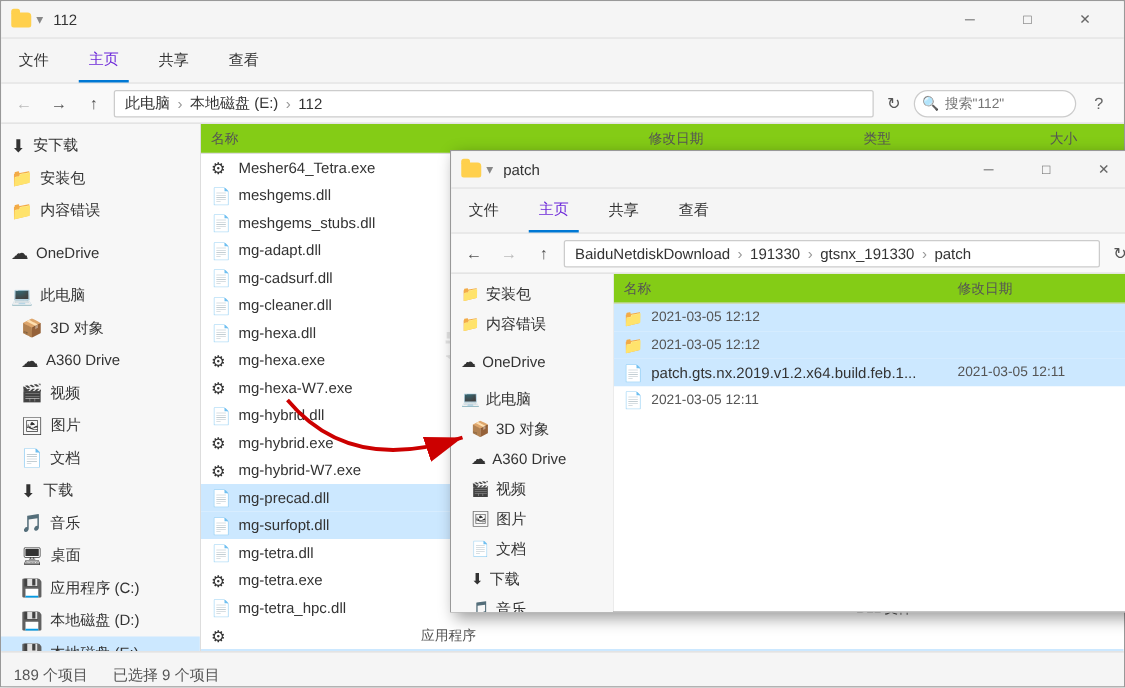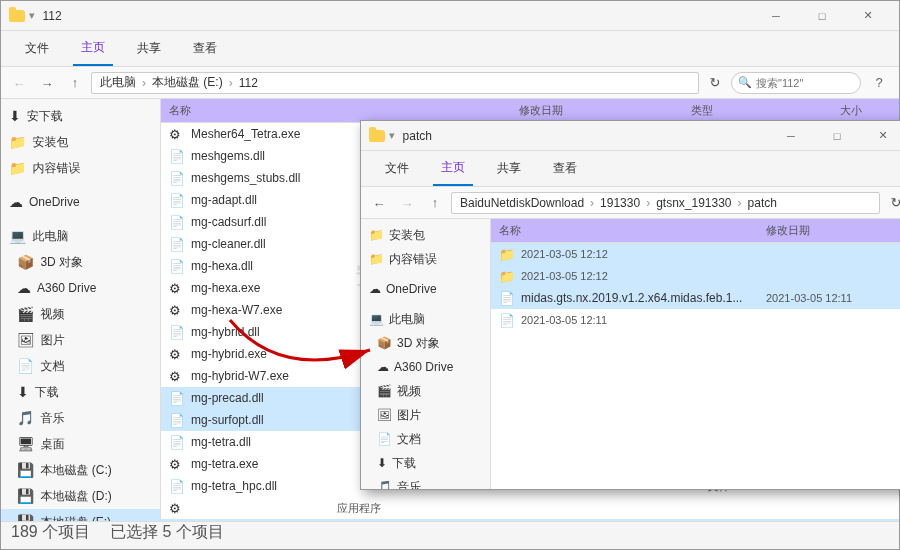--- a/index.html
+++ b/index.html
@@ -87,21 +87,21 @@
       background: transparent;
     }
 
     
     .ribbon {
       height: 36px;
       background: #f5f5f5;
       border-bottom: 1px solid #ddd;
       display: flex;
       align-items: center;
-      padding: 0 16px;
+      padding: 0 6px;
       gap: 16px;
     }
     .ribbon-tab {
       font-size: 12px;
       color: #333;
       padding: 4px 8px;
       cursor: pointer;
       height: 100%;
       display: flex;
       align-items: center;
@@ -214,21 +214,21 @@
     
     .file-list-area {
       flex: 1;
       overflow-y: auto;
       background: #fff;
     }
     .file-list-header {
       display: flex;
       align-items: center;
       height: 24px;
-      background: #c4b5fd;
+      background: #84cc16;
       border-bottom: 1px solid #ddd;
       font-size: 11px;
       color: #555;
       padding: 0 8px;
       position: sticky;
       top: 0;
     }
     .col-name { flex: 1; }
     .col-date { width: 140px; }
     .col-type { width: 120px; margin-left: 32px; }
@@ -249,23 +249,23 @@
     .file-date { width: 140px; font-size: 11px; color: #555; }
     .file-type { width: 120px; font-size: 11px; color: #555; }
     .file-size { width: 80px; font-size: 11px; color: #555; text-align: right; }
 
     
     .status-bar {
       height: 28px;
       background: #f5f5f5;
       border-top: 1px solid #ddd;
       display: flex;
-      align-items: flex-start;
+      align-items: flex-end;
       padding: 0 10px;
-      font-size: 16px;
+      font-size: 12px;
       color: #555;
       gap: 20px;
       position: absolute;
       bottom: 0;
       left: 0;
       right: 0;
     }
 
     
     .patch-window {
@@ -432,21 +432,21 @@
       <div class="nav-item nav-section">
         <span class="icon">🎵</span>
         <span>音乐</span>
       </div>
       <div class="nav-item nav-section">
         <span class="icon">🖥</span>
         <span>桌面</span>
       </div>
       <div class="nav-item nav-section">
         <span class="icon">💾</span>
-        <span>本地磁盘 (C:)</span>
+        <span>应用程序 (C:)</span>
       </div>
       <div class="nav-item nav-section">
         <span class="icon">💾</span>
         <span>本地磁盘 (D:)</span>
       </div>
       <div class="nav-item nav-section selected">
         <span class="icon">💾</span>
         <span>本地磁盘 (E:)</span>
       </div>
 
@@ -592,21 +592,21 @@
     <span class="file-date"></span>
     <span class="file-type"></span>
     <span class="file-size"></span>
   </div>
         </div>
     </div>
   </div>
 
   <div class="status-bar">
     <span>189 个项目</span>
-    <span>已选择 5 个项目</span>
+    <span>已选择 9 个项目</span>
   </div>
 </div>
 
 <div class="window patch-window">
 
   <div class="title-bar">
     <div class="title-bar-icons">
       <div class="folder-icon-sm"></div>
       <span style="font-size:11px;color:#888;">▾</span>
     </div>
@@ -702,21 +702,21 @@
           <div class="file-row selected">
     <span class="file-icon" style="color:#ffc107;">📁</span>
     <span class="file-date">2021-03-05 12:12</span>
   </div>
           <div class="file-row selected">
     <span class="file-icon" style="color:#ffc107;">📁</span>
     <span class="file-date">2021-03-05 12:12</span>
   </div>
           <div class="file-row selected">
     <span class="file-icon" style="">📄</span>
-    <span class="file-name">midas.gts.nx.2019.v1.2.x64.midas.feb.1...</span>
+    <span class="file-name">patch.gts.nx.2019.v1.2.x64.build.feb.1...</span>
     <span class="file-date">2021-03-05 12:11</span>
   </div>
           <div class="file-row">
     <span class="file-icon" style="">📄</span>
     <span class="file-date">2021-03-05 12:11</span>
   </div>
         </div>
     </div>
   </div>
 </div>

